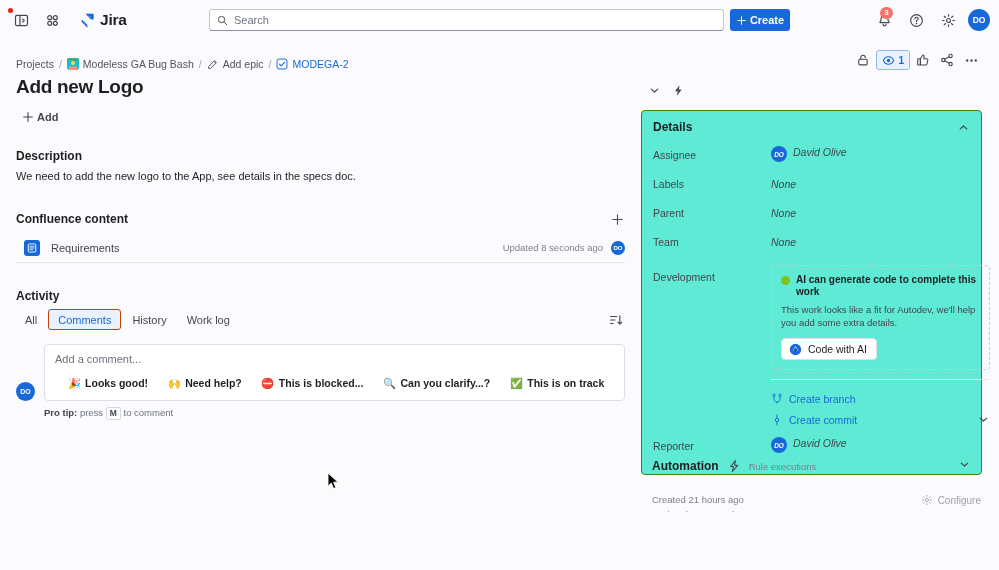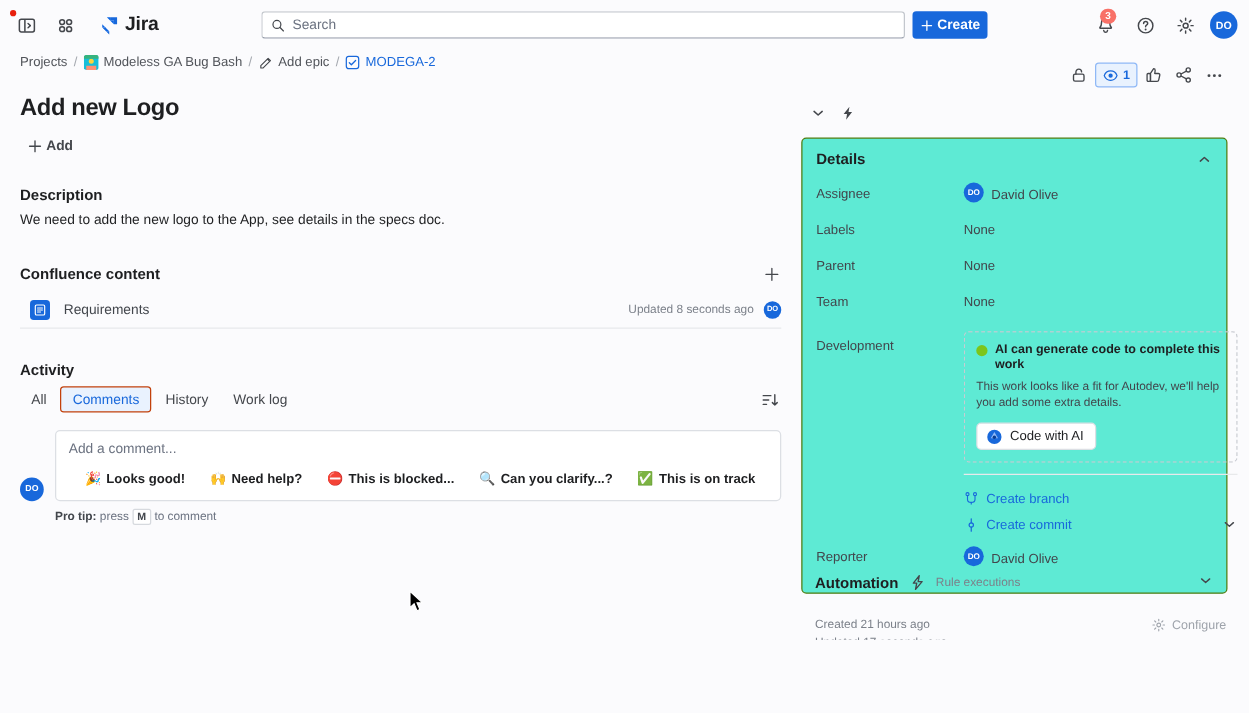--- a/index.html
+++ b/index.html
@@ -34,21 +34,21 @@
            border-radius:7px; color:#fff; font-size:8px; font-weight:700; display:flex;
            align-items:center; justify-content:center; padding:0 3px; }
   .avatar { border-radius:50%; background:#1868db; color:#fff; display:flex; align-items:center;
             justify-content:center; font-weight:700; }
   .av-nav { width:22px; height:22px; font-size:8.5px; }
 
   
   .main { position:absolute; left:0; top:40px; width:999px; height:530px; }
   .content { position:absolute; left:0; top:0; width:641px; height:530px; padding:0 16px; }
 
-  .breadcrumb { display:flex; align-items:flex-start; height:30px; padding-top:4px; gap:5px; font-size:10.5px; color:#6b7280; }
+  .breadcrumb { display:flex; align-items:flex-end; height:30px; padding-top:4px; gap:5px; font-size:10.5px; color:#6b7280; }
   .bc-link { color:#51545a; cursor:pointer; white-space:nowrap; }
   .bc-sep { color:#a3a7ae; }
   .bc-item { display:flex; align-items:center; gap:4px; }
   .bc-proj-icon { width:12px; height:12px; border-radius:2px; overflow:hidden; flex:none; }
   .bc-key { color:#1868db; cursor:pointer; }
 
   .page-title { font-size:19px; font-weight:700; color:#1e1f21; letter-spacing:-0.3px;
                 margin-top:6px; line-height:22px; }
 
   .add-btn { margin-top:8px; height:21px; display:inline-flex; align-items:center; gap:3px;
@@ -105,22 +105,22 @@
 
   .details-card { position:absolute; left:0px; top:70px; width:341px;
                   border:1px solid #4d7c0f; border-radius:4px; background:#5eead4; }
   .dc-head { display:flex; align-items:center; justify-content:space-between;
              padding:9px 11px 9px 11px; }
   .dc-title { font-size:12px; font-weight:700; color:#1e1f21; }
   .dc-body { padding:0 11px 11px 11px; }
   .field { display:flex; align-items:flex-start; min-height:29px; }
   .f-label { width:118px; font-size:10.5px; color:#42464c; padding-top:6px; flex:none; }
   .f-value { font-size:10.5px; color:#42464c; padding-top:6px; }
-  .f-value.none { color:#42464c; }
-  .f-user { display:flex; align-items:flex-end; gap:6px; padding-top:3px; }
+  .f-value.none { color:#42464c;font-style:italic; }
+  .f-user { display:flex; align-items:flex-start; gap:6px; padding-top:3px;font-style:italic; }
   .av-usr { width:16px; height:16px; font-size:6.5px; }
 
   .ai-card { border:1px dashed #c8cbd1; border-radius:4px; padding:8px 9px 9px 9px; width:219px; }
   .ai-title-row { display:flex; align-items:flex-start; gap:6px; }
   .ai-dot { width:9px; height:9px; border-radius:50%; background:#7dc51b; flex:none; margin-top:2px; }
   .ai-title { font-size:10px; font-weight:700; color:#1e1f21; line-height:12px; }
   .ai-desc { font-size:9.5px; color:#42464c; line-height:12.5px; margin-top:6px; }
   .ai-btn { margin-top:9px; display:inline-flex; align-items:center; gap:6px;
             border:1px solid #dcdfe4; border-radius:4px; height:22px; padding:0 9px 0 7px;
             background:#fff; cursor:pointer; }

